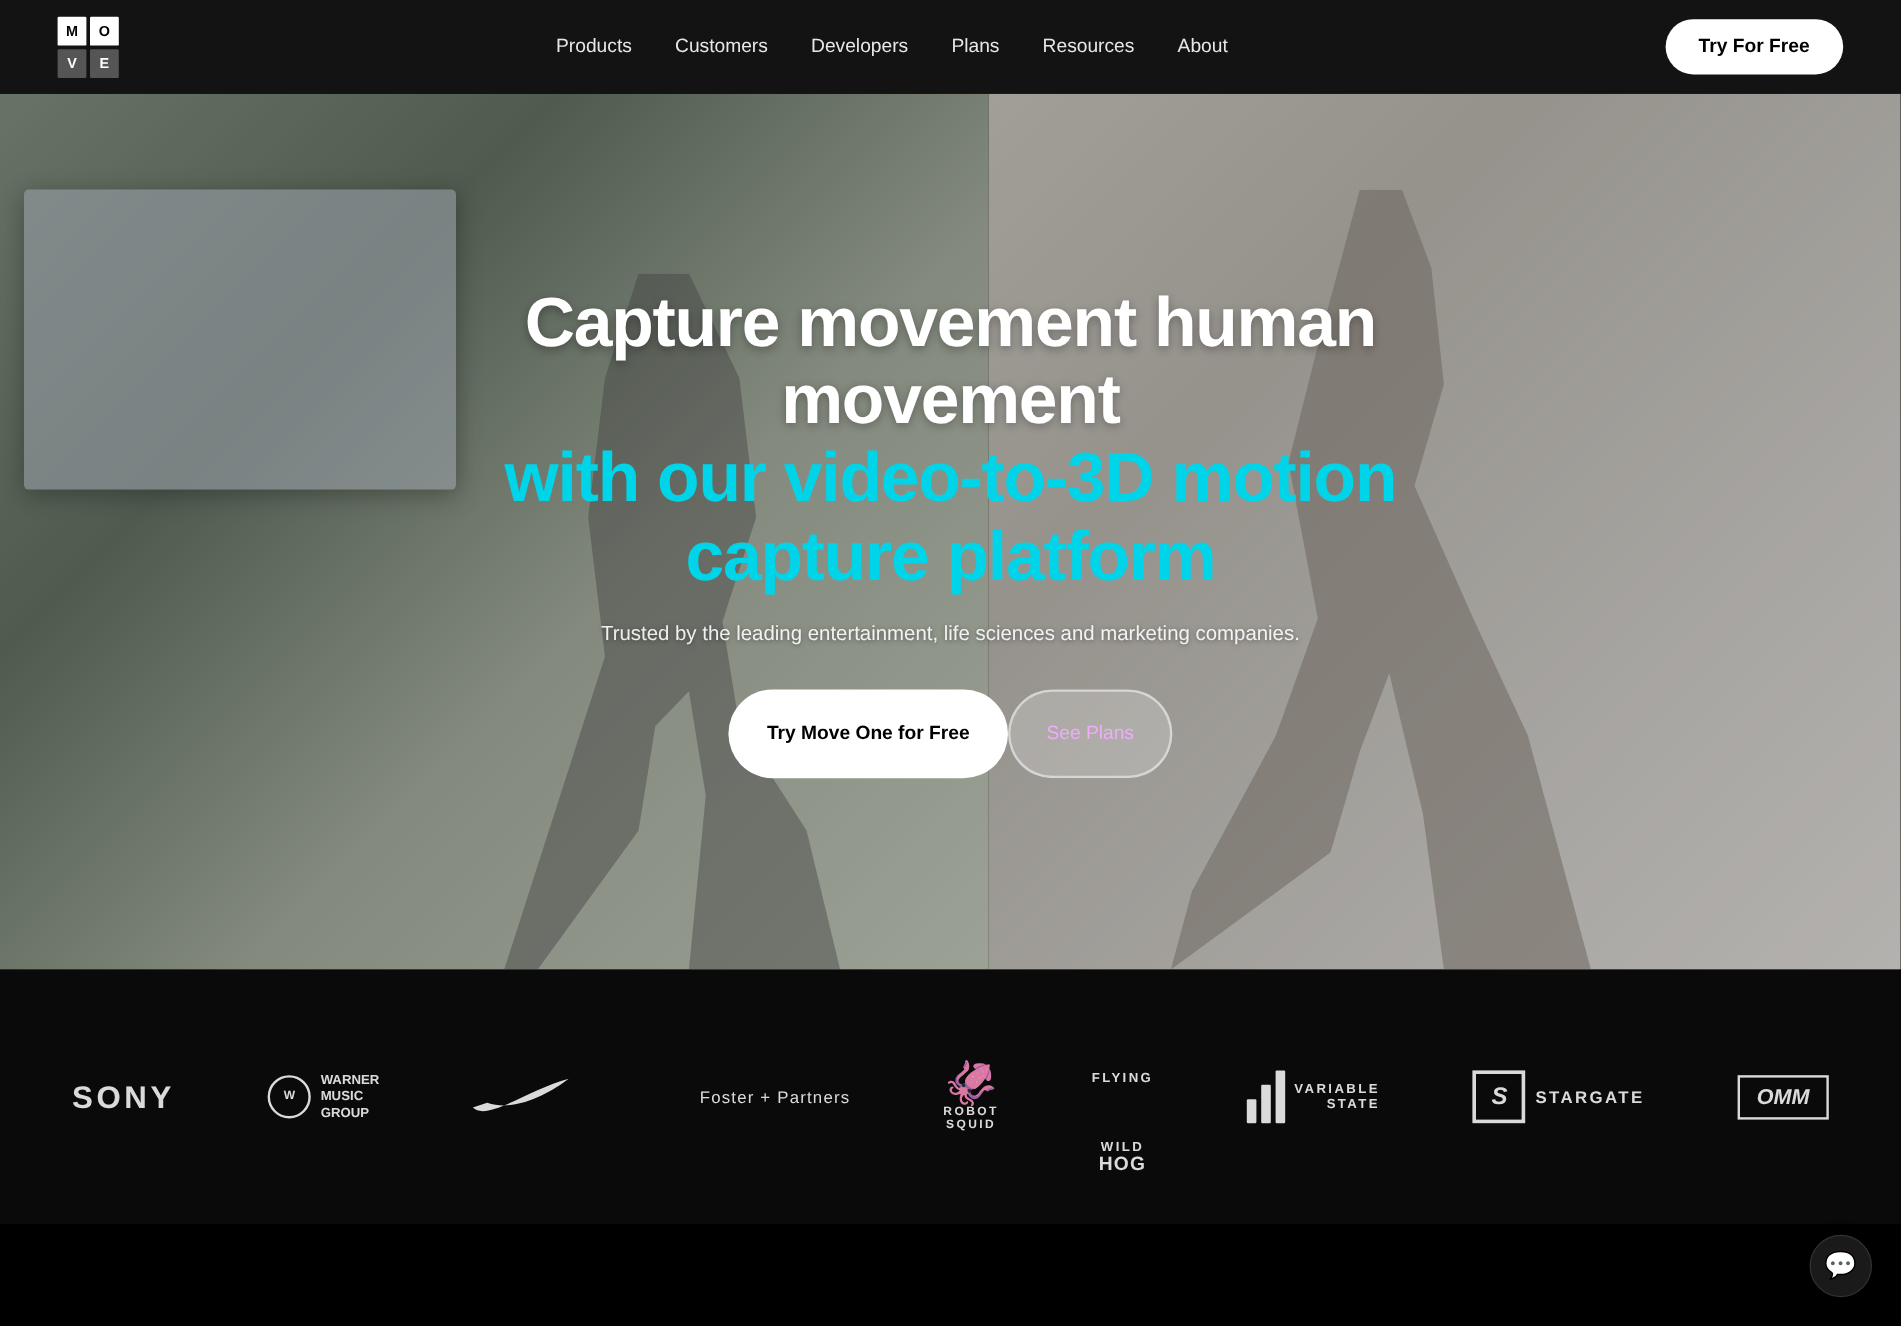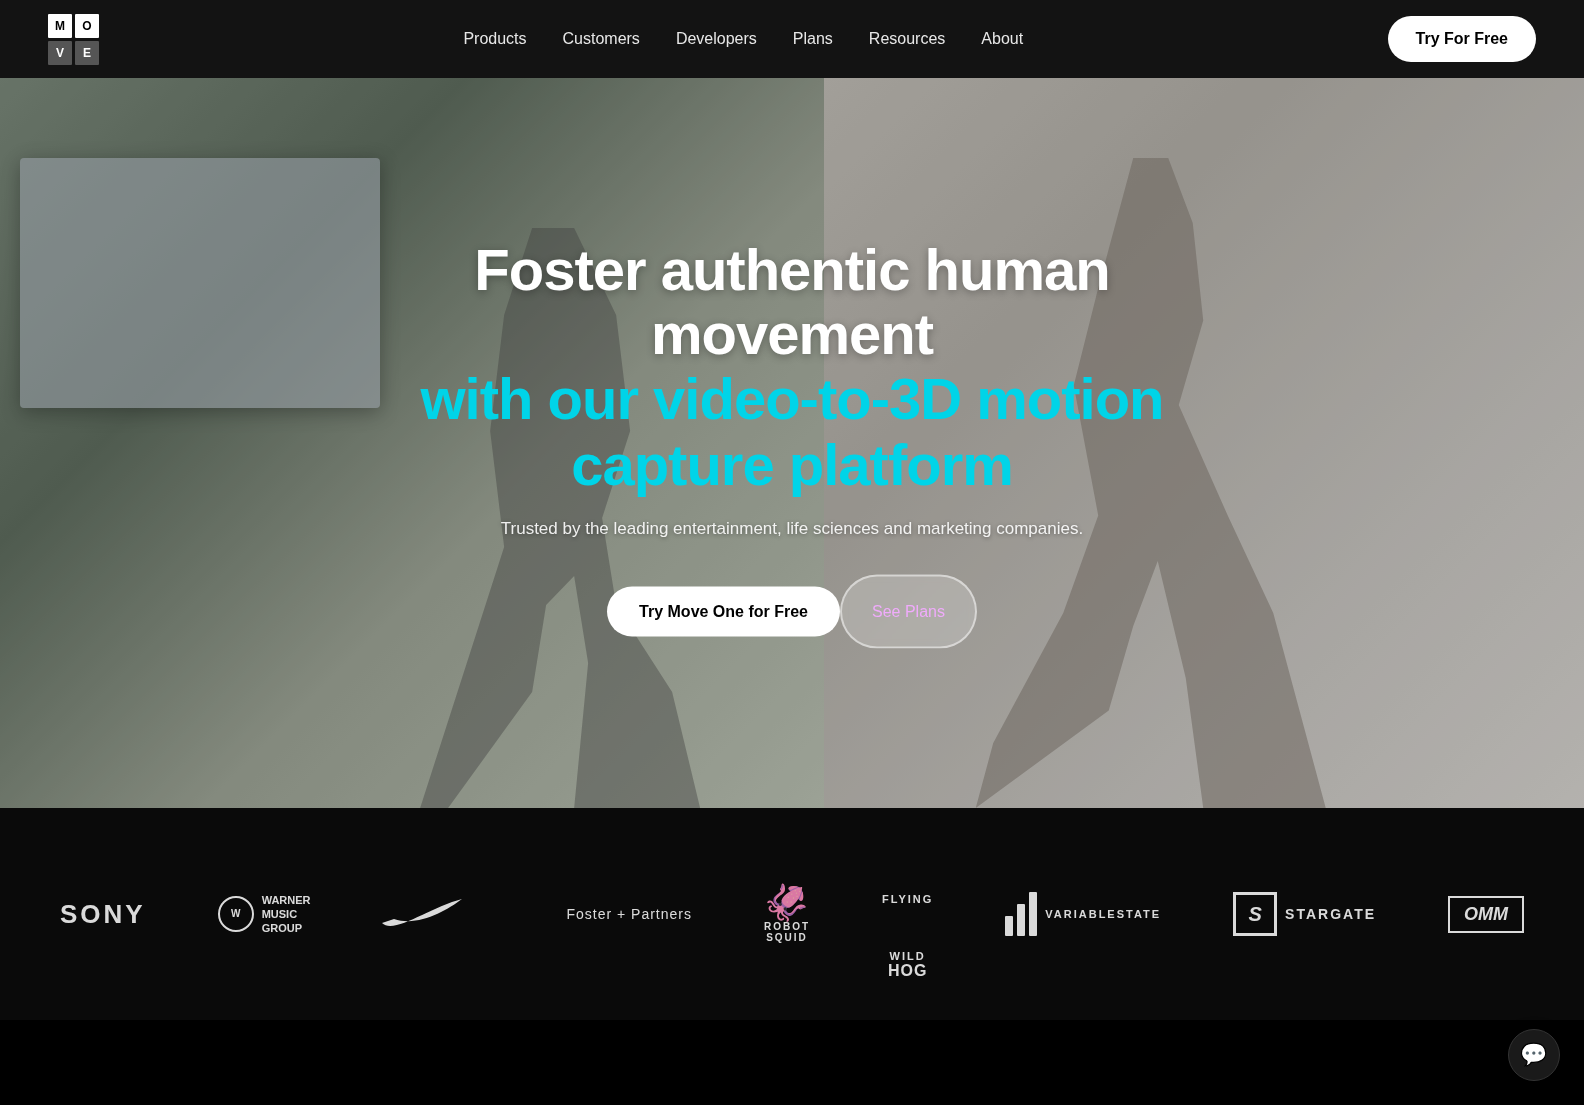--- a/index.html
+++ b/index.html
@@ -139,21 +139,20 @@
     }
     .hero-subtext {
       font-size: 17px;
       color: rgba(255,255,255,0.9);
       margin-bottom: 36px;
       text-shadow: 0 1px 4px rgba(0,0,0,0.4);
     }
     .hero-buttons {
       display: flex;
       justify-content: center;
-      align-items: center;
     }
     .btn-primary {
       background: white;
       color: black;
       border: none;
       border-radius: 50px;
       padding: 16px 32px;
       font-size: 16px;
       font-weight: 600;
       cursor: pointer;
@@ -272,21 +271,21 @@
       border-radius: 1px;
     }
     .vs-text {
       color: white;
       font-size: 11px;
       font-weight: 700;
       letter-spacing: 2px;
     }
     .vs-text-stack {
       display: flex;
-      flex-direction: row;
+      flex-direction: column;
       align-items: flex-end;
     }
     .stargate-logo {
       display: flex;
       align-items: center;
       gap: 8px;
     }
     .stargate-box {
       width: 44px;
       height: 44px;
@@ -391,21 +390,21 @@
 </nav>
 
 <section class="hero" data-name="hero-section" style="margin-top:78px;">
   <div class="hero-bg" data-name="hero-background">
     <div class="hero-left-bg" data-name="hero-left-image"></div>
     <div class="hero-right-bg" data-name="hero-right-image"></div>
   </div>
   <div class="hero-overlay" data-name="hero-overlay"></div>
 
   <div class="hero-content" data-name="hero-content">
-    <div class="hero-headline-white" data-name="hero-headline-white">Foster authentic human movement</div>
+    <div class="hero-headline-white" data-name="hero-headline-white">Capture movement human movement</div>
     <div class="hero-headline-cyan" data-name="hero-headline-cyan">with our video-to-3D motion capture platform</div>
     <p class="hero-subtext" data-name="hero-subtext">Trusted by the leading entertainment, life sciences and marketing companies.</p>
     <div class="hero-buttons" data-name="hero-buttons">
       <button class="btn-primary" data-name="hero-cta-primary">Try Move One for Free</button>
       <button class="btn-secondary" data-name="hero-cta-secondary">See Plans</button>
     </div>
   </div>
 </section>
 
 <section class="logos-section" data-name="logos-section">

